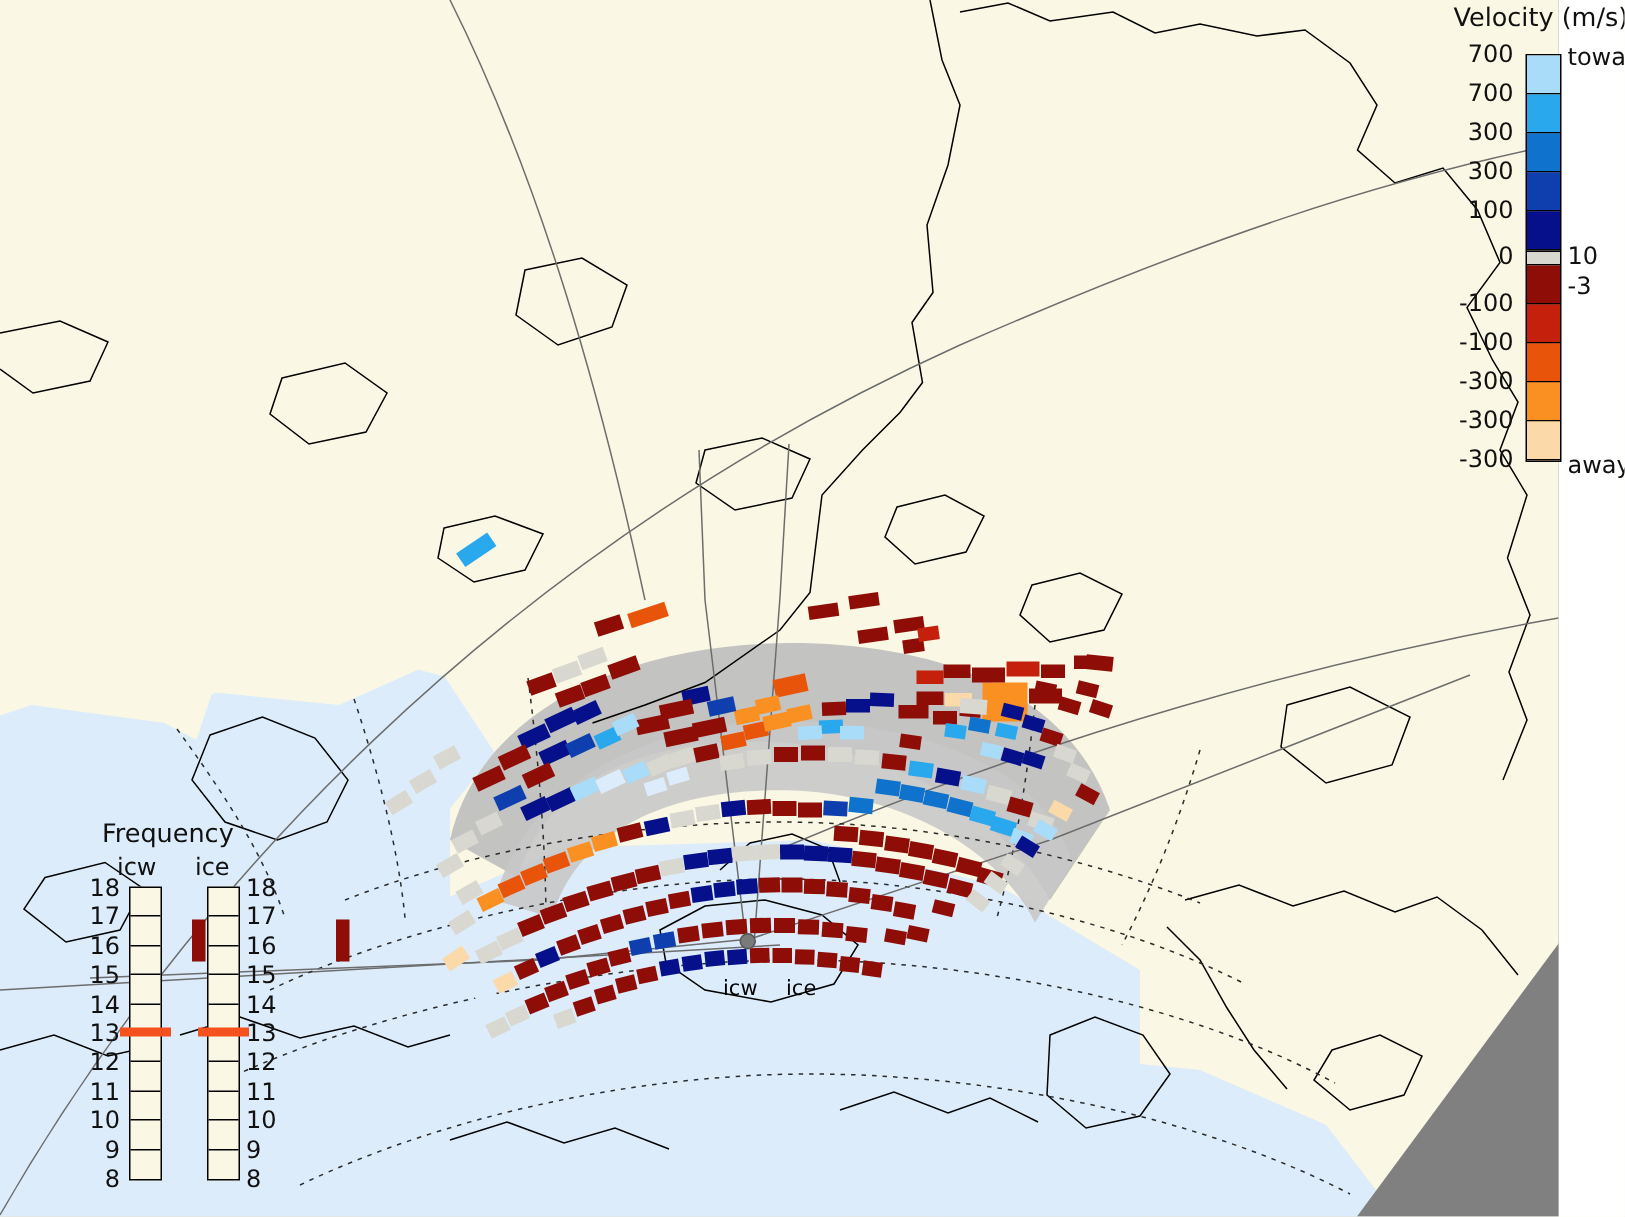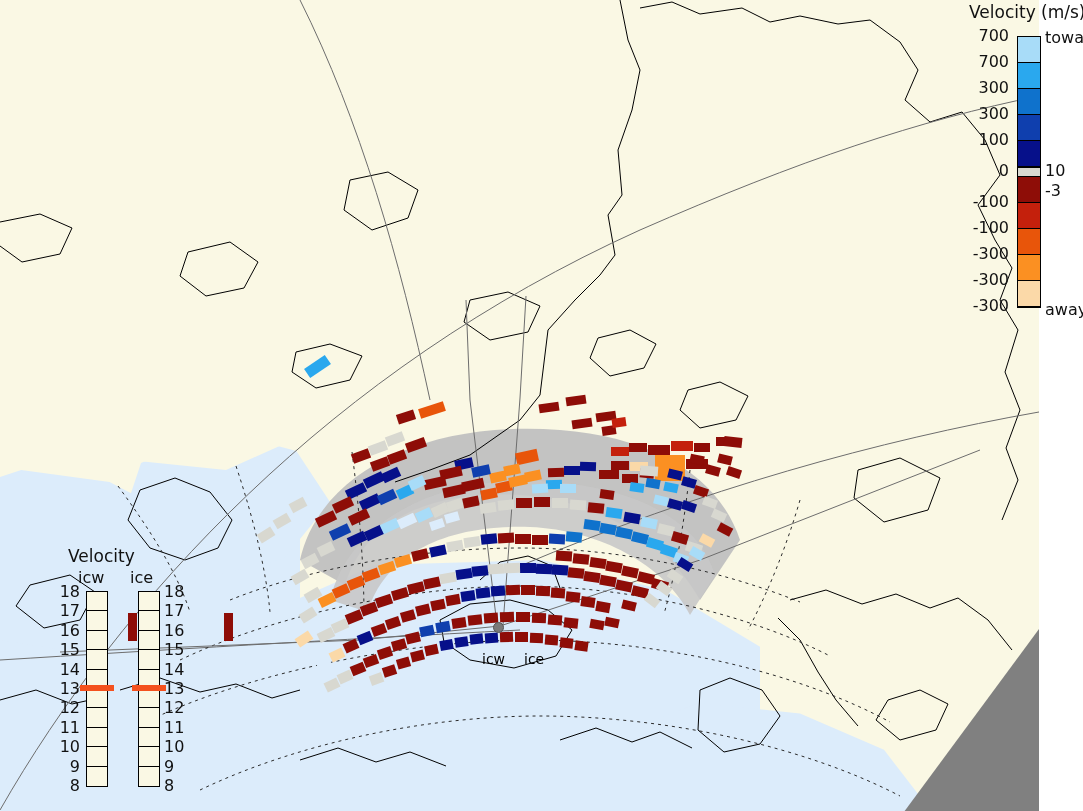--- a/index.html
+++ b/index.html
@@ -398,21 +398,21 @@
         <div class="cell" style="left: 224px; top: 613px; width: 9px; height: 28px; background: rgb(142, 13, 7);"></div>
       </div>
 
     <div id="site-dot" style="left:493px;top:622px;"></div>
 
     <div class="sitelabel" style="left:482px;top:651px;">icw</div>
     <div class="sitelabel" style="left:524px;top:651px;">ice</div>
 
 
     <div id="freq">
-      <div id="freq-title">Velocity</div>
+      <div id="freq-title">Frequency</div>
 
       <div class="fcolhdr" style="left:26px;">icw</div>
       <div class="fcolhdr" style="left:78px;">ice</div>
 
       <div class="fbar" id="fbar-icw" style="left:34px;">
           <div class="fseg" style="height: 19.4px;"></div>
           <div class="fseg" style="height: 19.4px;"></div>
           <div class="fseg" style="height: 19.4px;"></div>
           <div class="fseg" style="height: 19.4px;"></div>
           <div class="fseg" style="height: 19.4px;"></div>

